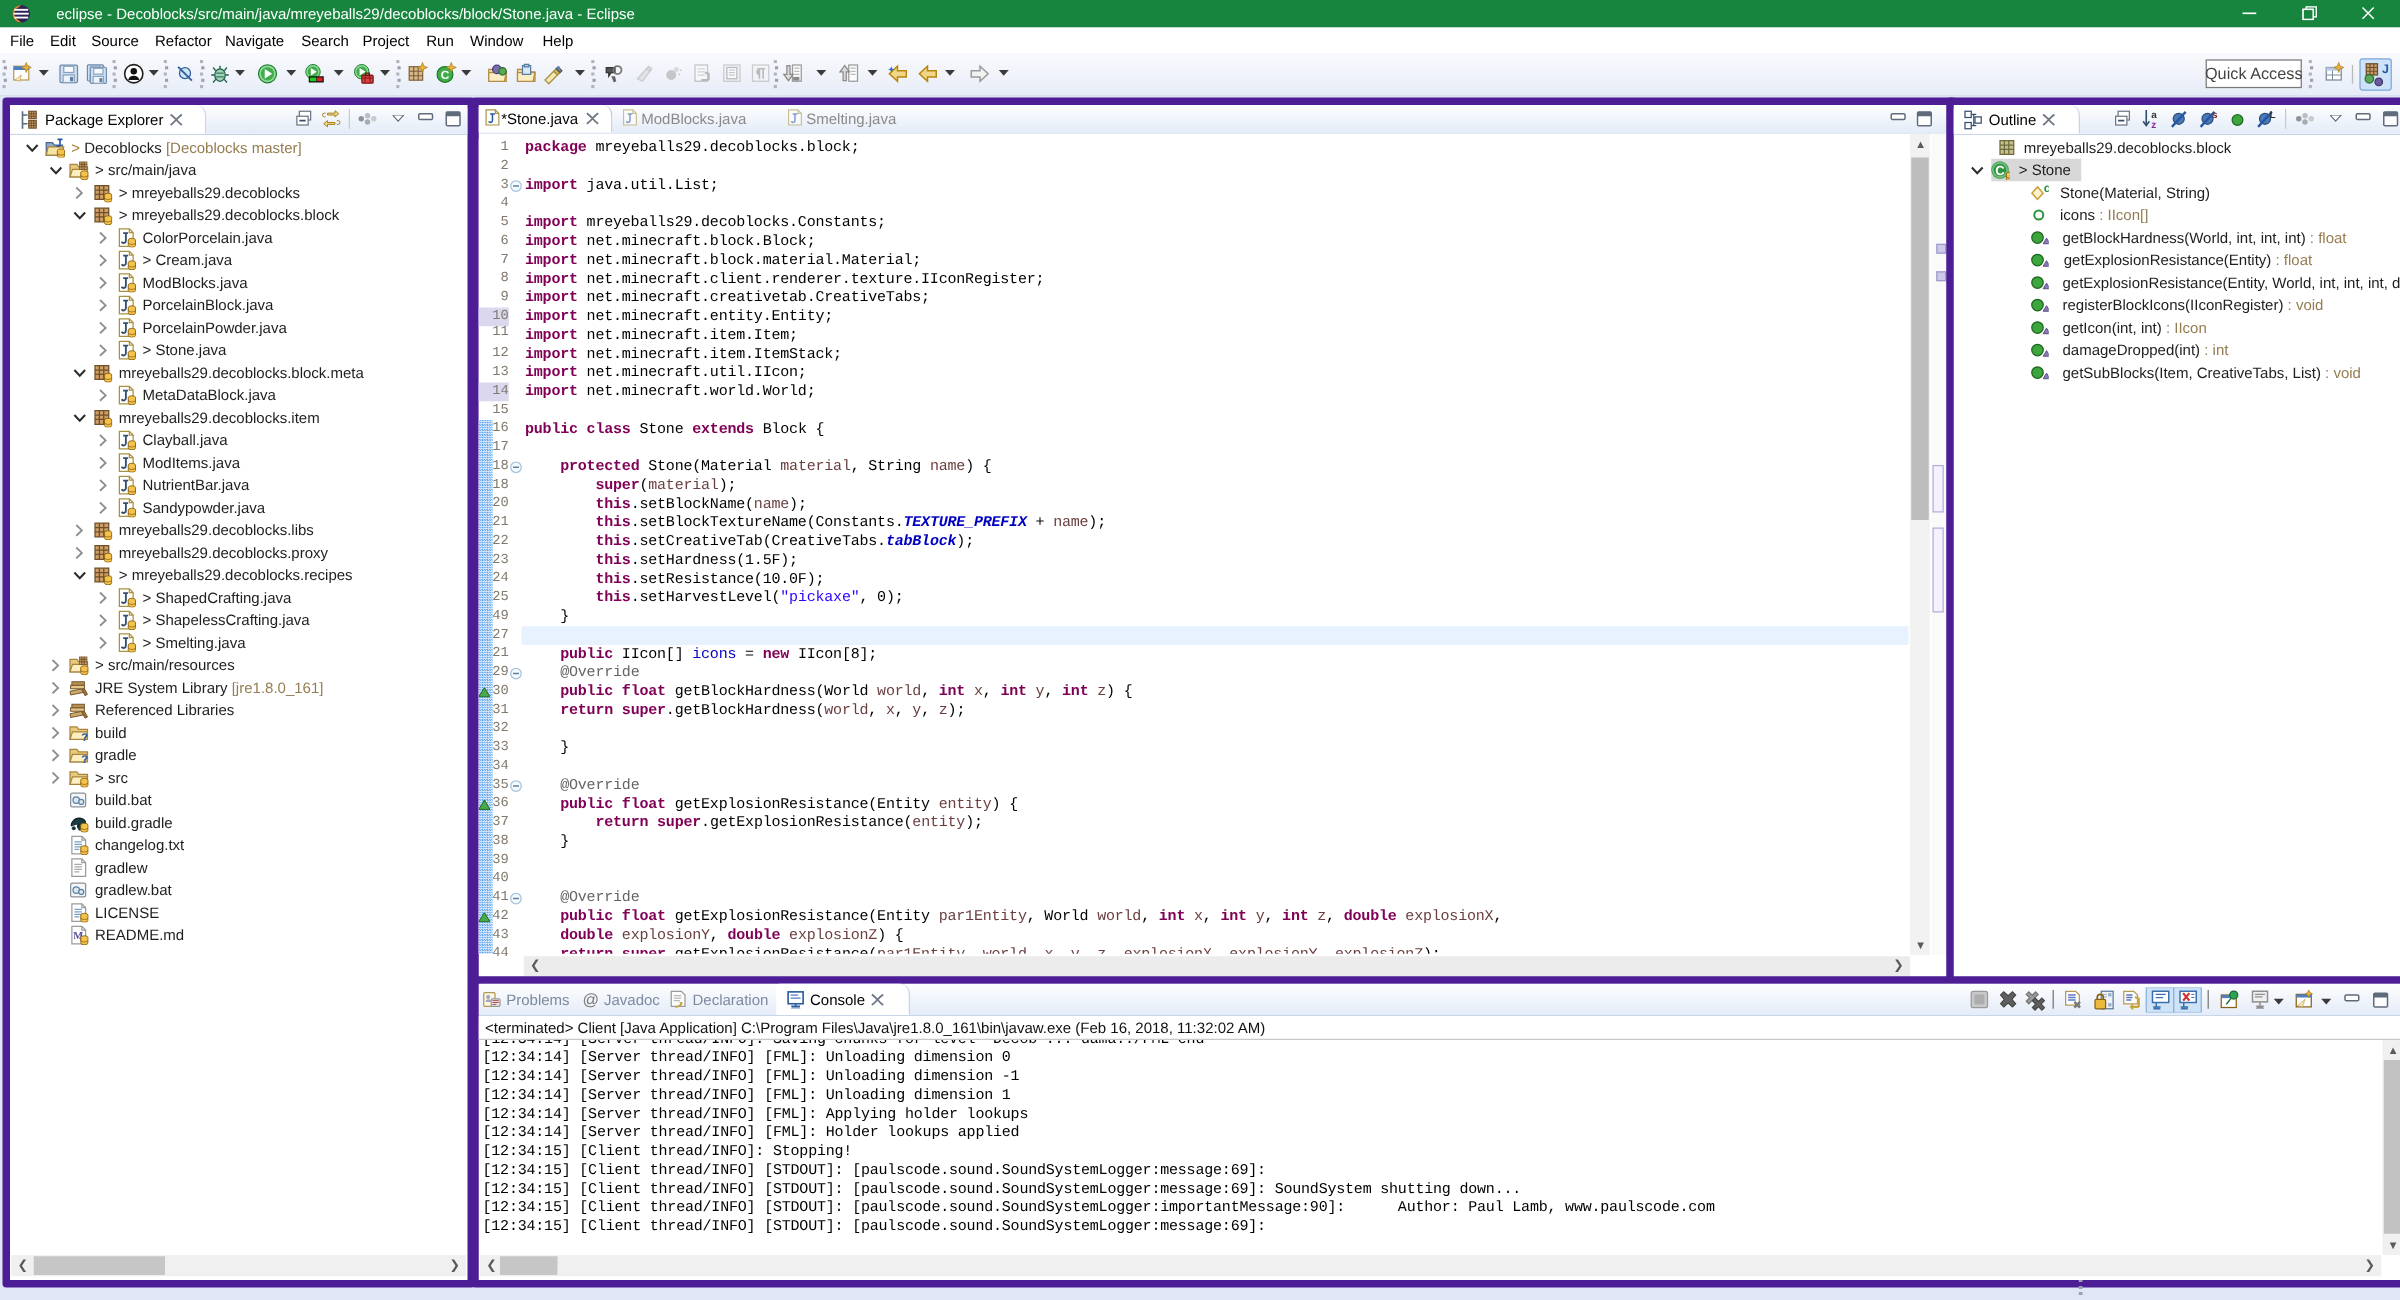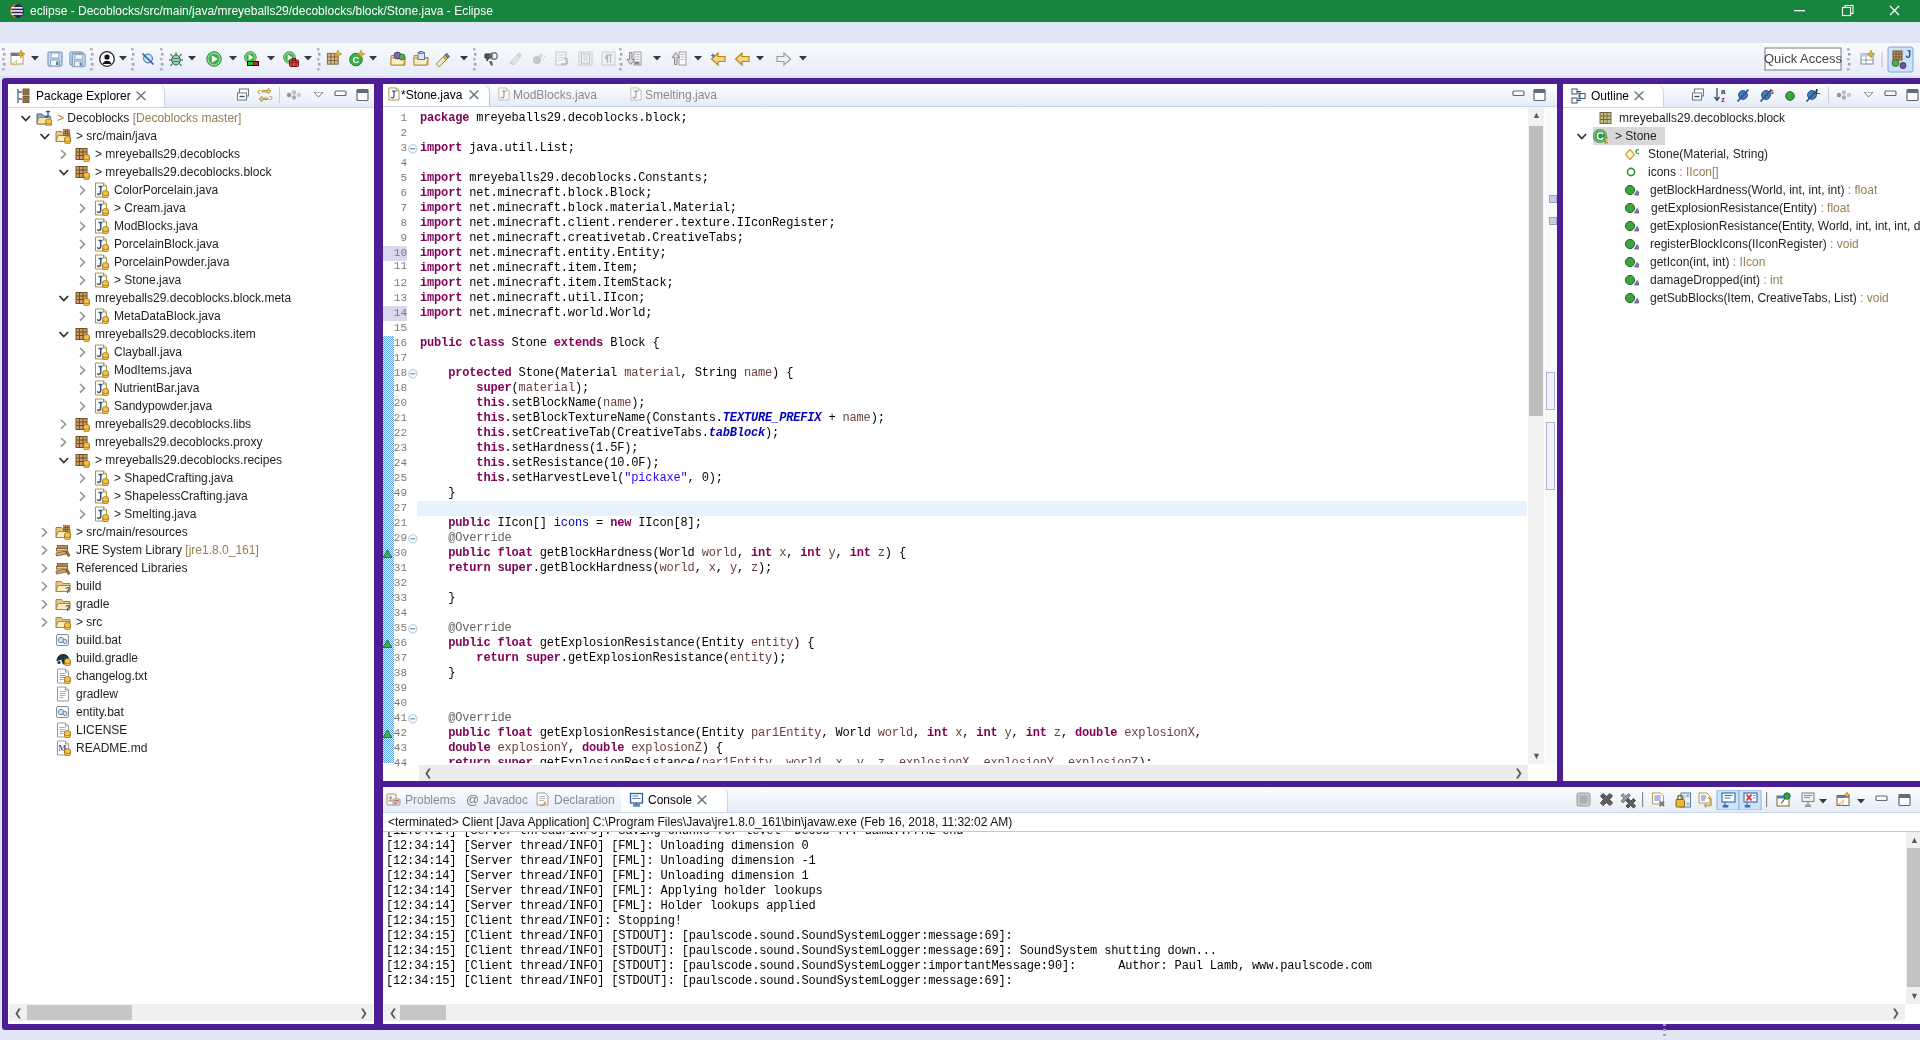--- a/index.html
+++ b/index.html
@@ -1,17 +1,17 @@
 <!DOCTYPE html>
 <html><head><meta charset="utf-8"><style>
 html,body{margin:0;padding:0}
 #root{position:relative;width:1920px;height:1040px;background:#e1e6f6;font-family:"Liberation Sans",sans-serif;overflow:hidden}
 
 #titlebar{position:absolute;left:0;top:0;width:1920px;height:22px;background:#17853e;color:#fff;font-size:12px}
-#titlebar .ttl{position:absolute;left:30px;top:4px;white-space:pre}
+#titlebar .ttl{position:absolute;left:45px;top:4px;white-space:pre}
 #winbtns{position:absolute;right:0;top:0;height:22px}
 
 #menubar{position:absolute;left:0;top:22px;width:1920px;height:21px;background:#ffffff;color:#000;font-size:12px}
 #menubar span{position:absolute;top:4px}
 
 #toolbar{position:absolute;left:0;top:43px;width:1920px;height:33px;background:linear-gradient(#f9fafc,#e7ecf8);border-bottom:1px solid #d8deee}
 
 .panel{position:absolute;background:#fff;border:6px solid #4c1d95;border-radius:3px}
 #pkg{left:2px;top:78px;width:366px;height:940px}
 #editor{left:377px;top:78px;width:1176px;height:700px}
@@ -65,20 +65,32 @@
     <div id="winbtns">
       <svg width="140" height="22" viewBox="0 0 140 22">
         <rect x="14" y="10" width="11" height="1.3" fill="#fff"></rect>
         <rect x="62.5" y="7.5" width="8" height="8" fill="none" stroke="#fff" stroke-width="1.1"></rect>
         <rect x="65" y="5.5" width="8" height="8" fill="none" stroke="#fff" stroke-width="1.1"></rect>
         <rect x="62.5" y="7.5" width="8" height="8" fill="#17853e" stroke="#fff" stroke-width="1.1"></rect>
         <path d="M110 6l9 9m0-9l-9 9" stroke="#fff" stroke-width="1.2"></path>
       </svg>
     </div>
   </div>
+  <div id="menubar">
+    <span style="left:8px">File</span>
+      <span style="left:40px">Edit</span>
+      <span style="left:73px">Source</span>
+    <span style="left:124px">Refactor</span>
+      <span style="left:180px">Navigate</span>
+      <span style="left:241px">Search</span>
+    <span style="left:290px">Project</span>
+      <span style="left:341px">Run</span>
+      <span style="left:376px">Window</span>
+    <span style="left:434px">Help</span>
+  </div>
   <div id="toolbar">
   <svg width="1920" height="33" viewBox="0 0 1920 33">
     <defs>
       <g id="dd">
             <path d="M0 0h8l-4 4.5z" fill="#3a3a3a"></path>
           </g>
       <g id="handle">
             <rect x="0" y="0" width="2.5" height="2.5" fill="#b0b4bf"></rect>
             <rect x="1" y="5" width="2.5" height="2.5" fill="#9aa0ad"></rect>
             <rect x="0" y="10" width="2.5" height="2.5" fill="#b0b4bf"></rect>
@@ -676,21 +688,21 @@
             <use href="#i-gradle"></use>
           </svg><span>build.gradle</span></div>
       <div class="trow" style="top:559px;left:31px"><span style="flex:0 0 16px"></span><svg class="ticon" width="16" height="16">
             <use href="#i-txt"></use>
           </svg><span>changelog.txt</span></div>
       <div class="trow" style="top:577px;left:31px"><span style="flex:0 0 16px"></span><svg class="ticon" width="16" height="16">
             <use href="#i-file"></use>
           </svg><span>gradlew</span></div>
       <div class="trow" style="top:595px;left:31px"><span style="flex:0 0 16px"></span><svg class="ticon" width="16" height="16">
             <use href="#i-bat"></use>
-          </svg><span>entity.bat</span></div>
+          </svg><span>gradlew.bat</span></div>
       <div class="trow" style="top:613px;left:31px"><span style="flex:0 0 16px"></span><svg class="ticon" width="16" height="16">
             <use href="#i-txt"></use>
           </svg><span>LICENSE</span></div>
       <div class="trow" style="top:631px;left:31px"><span style="flex:0 0 16px"></span><svg class="ticon" width="16" height="16">
             <use href="#i-md"></use>
           </svg><span>README.md</span></div>
     </div>
     <div class="sbv" style="left:1px;right:1px;bottom:3px;height:17px;background:#f0f0f0">
       <div class="sbarrow" style="left:5px;top:4px">❮</div>
       <div class="sbarrow" style="right:5px;top:4px">❯</div>

